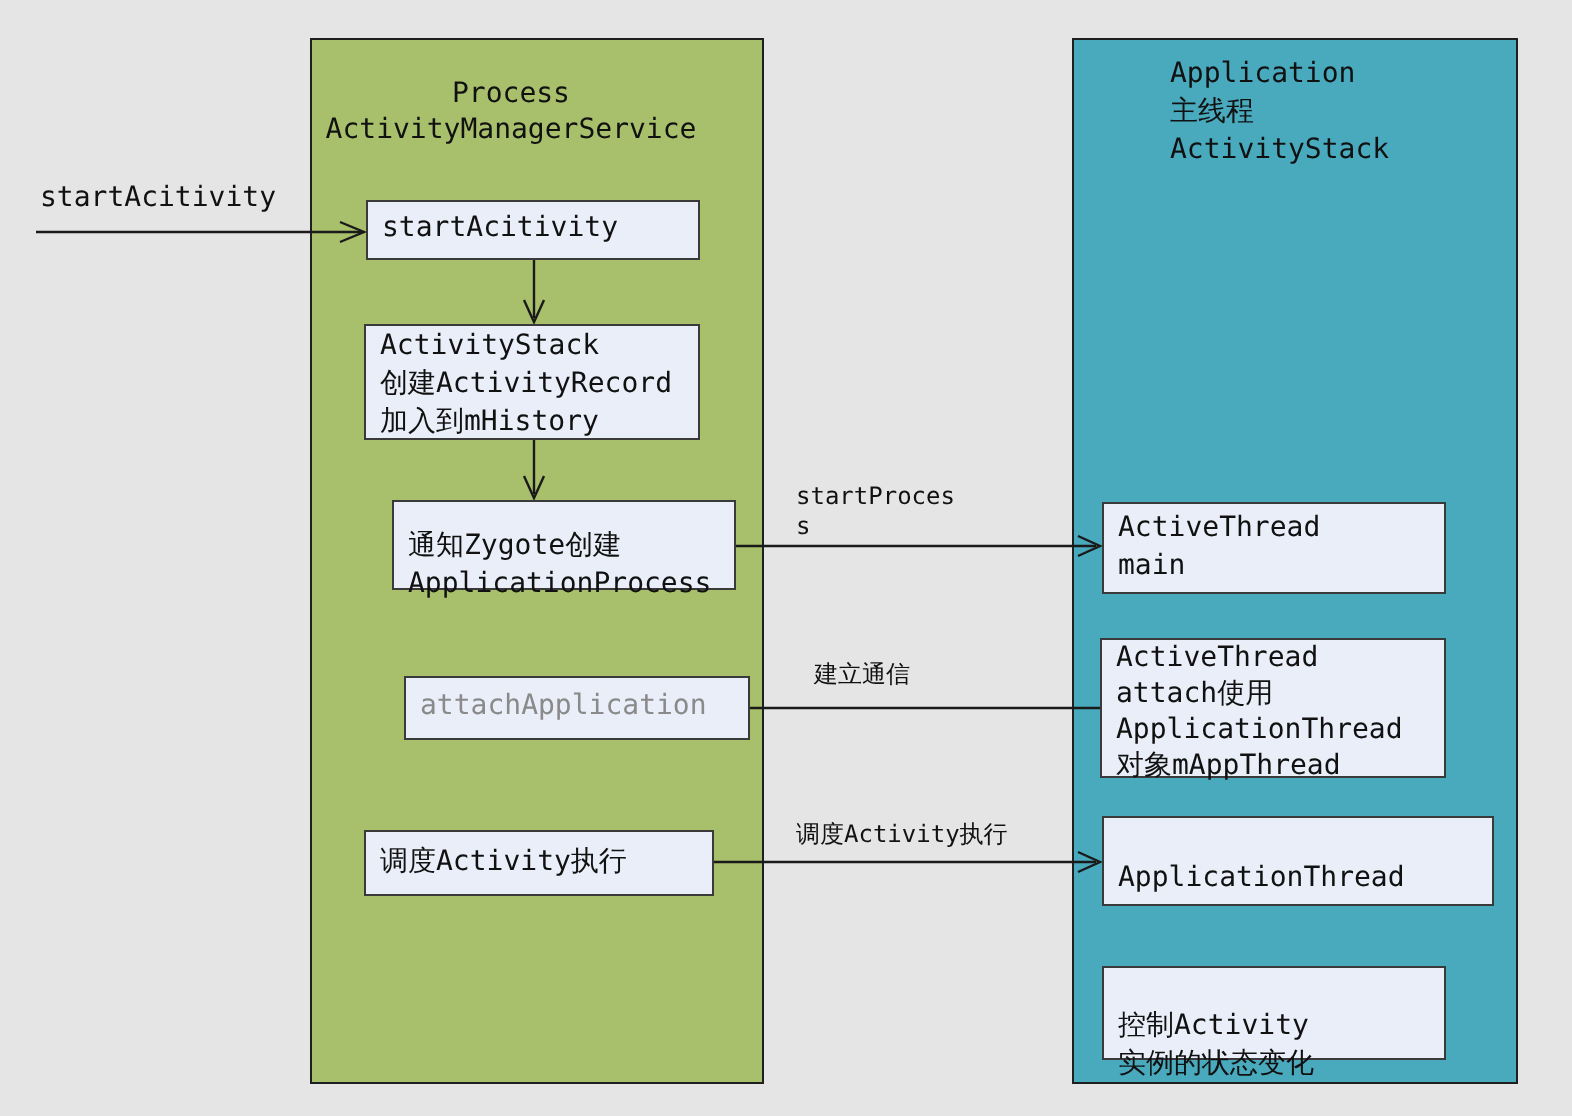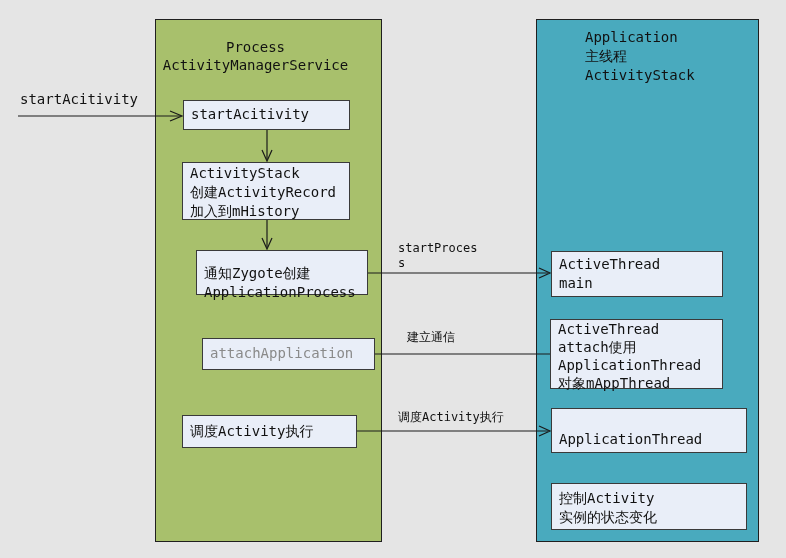--- a/index.html
+++ b/index.html
@@ -39,21 +39,21 @@
   .muted{color:#8A8A8A;}
   .node-start{left:183px;top:100px;width:167px;height:30px;padding-top:4px;}
   .node-stack{left:182px;top:162px;width:168px;height:58px;padding-top:1px;}
   .node-zygote{left:196px;top:250px;width:172px;height:45px;padding-top:13px;}
   .node-attach{left:182px;top:338px;width:173px;height:32px;padding-top:5px;margin-left:20px;}
   .node-dispatch{left:182px;top:415px;width:175px;height:33px;padding-top:6px;}
   .node-main{left:551px;top:251px;width:172px;height:46px;padding-top:3px;}
   .node-attachuse{left:550px;top:319px;width:173px;height:70px;padding-top:0;line-height:18px;}
   .node-appthread{left:551px;top:408px;width:196px;height:45px;padding-top:2px;}
   .node-appthread span{display:block;}
-  .node-control{left:551px;top:483px;width:196px;height:47px;padding-top:5px;}
+  .node-control{left:551px;top:483px;width:172px;height:47px;padding-top:20px;}
   .edge-label{
     position:absolute;
     font-size:12px;line-height:15px;
     white-space:pre-line;
     color:#111111;
   }
   .lbl-ext{left:20px;top:92px;font-size:14px;}
   .lbl-startprocess{left:398px;top:241px;}
   .lbl-comm{left:407px;top:330px;}
   .lbl-dispatch{left:398px;top:410px;}

